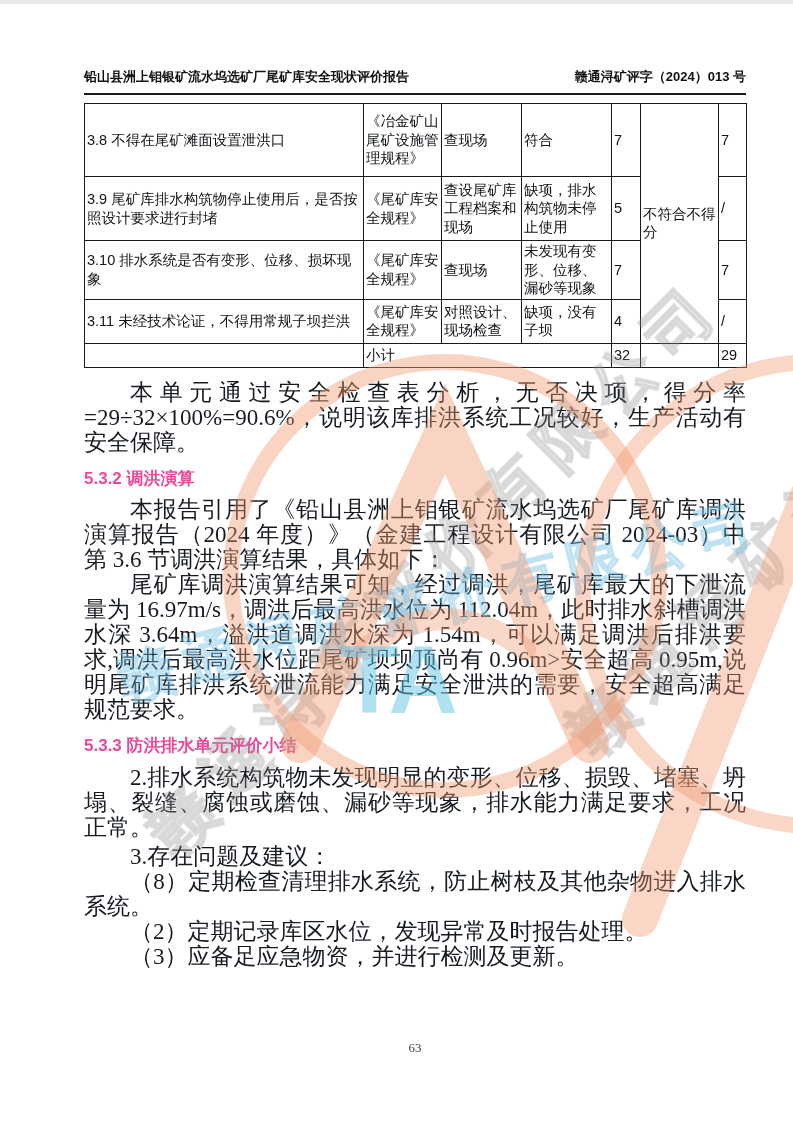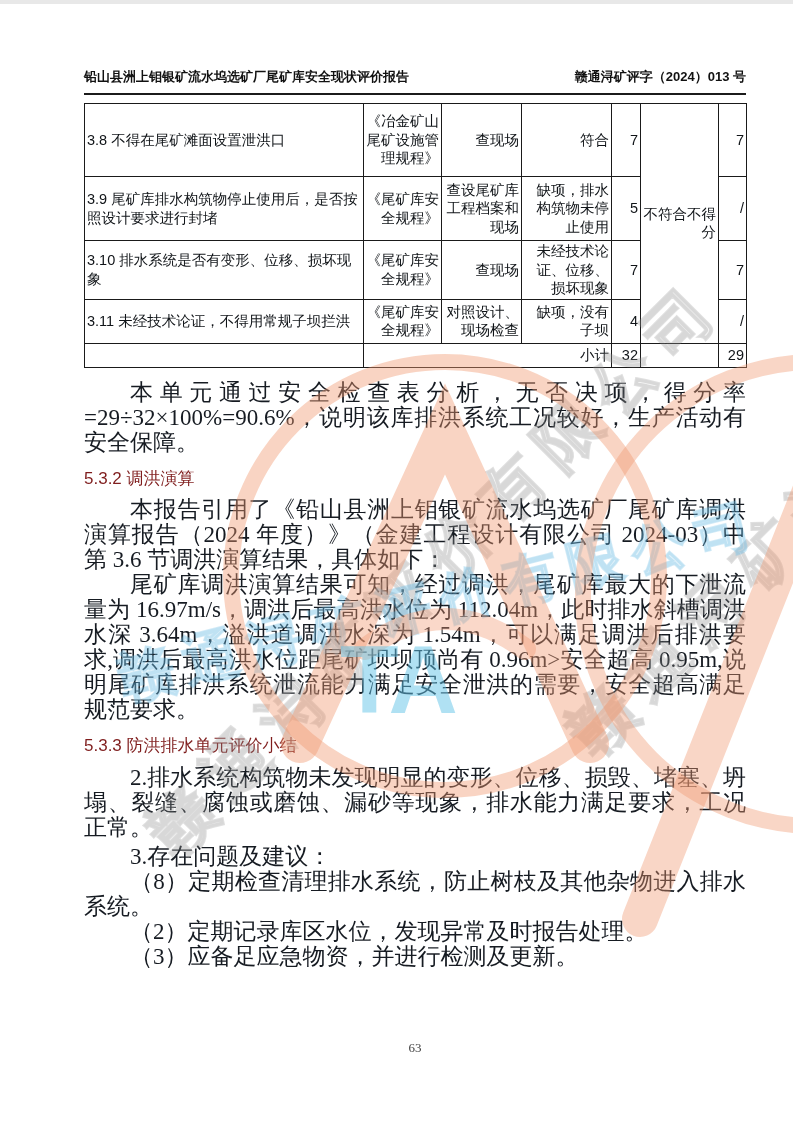--- a/index.html
+++ b/index.html
@@ -26,41 +26,41 @@
 
   
   table.checklist {
     width:662px; border-collapse:collapse; table-layout:fixed;
     margin-top:8px;
     font-family:"Liberation Sans", sans-serif;
     font-size:14.5px; line-height:1.28; color:#101418;
   }
   table.checklist td {
     border:1.6px solid #1a1a1a;
-    text-align:right; vertical-align:middle;
+    text-align:left; vertical-align:middle;
     padding:1px 2px;
   }
   table.checklist td.item { text-align:left; }
   table.checklist tr.r0 td { height:73px; }
   table.checklist tr.r1 td { height:64px; }
   table.checklist tr.r2 td { height:57px; }
   table.checklist tr.r3 td { height:44px; }
   table.checklist tr.rs td { height:24px; }
 
   
   .bodytext { margin-top:12px; }
   p.para {
     font-size:23px; line-height:25px;
     text-align:justify; text-indent:2em;
     margin:0;
   }
   p.gap { margin-top:4px; }
   h3.sect {
     font-family:"Liberation Sans", sans-serif;
-    font-size:17px; font-weight:400; color:#7f1d1d;
+    font-size:17px; font-weight:700; color:#ec4899;
     line-height:30px; margin:9px 0 3px 0;
   }
   .pageno {
     position:absolute; left:84px; width:662px; top:1036px;
     text-align:center; font-size:13px; color:#404040; z-index:1;
   }
 
   
   .wm { position:absolute; pointer-events:none; z-index:5; }
   .wm-ring { border-radius:50%; }
@@ -135,21 +135,21 @@
           <td>《尾矿库安全规程》</td>
           <td>查设尾矿库工程档案和现场</td>
           <td>缺项，排水构筑物未停止使用</td>
           <td>5</td>
           <td>/</td>
         </tr>
         <tr class="r2">
           <td class="item">3.10 排水系统是否有变形、位移、损坏现象</td>
           <td>《尾矿库安全规程》</td>
           <td>查现场</td>
-          <td>未经技术论证、位移、损坏现象</td>
+          <td>未发现有变形、位移、漏砂等现象</td>
           <td>7</td>
           <td>7</td>
         </tr>
         <tr class="r3">
           <td class="item">3.11 未经技术论证，不得用常规子坝拦洪</td>
           <td>《尾矿库安全规程》</td>
           <td>对照设计、现场检查</td>
           <td>缺项，没有子坝</td>
           <td>4</td>
           <td>/</td>

